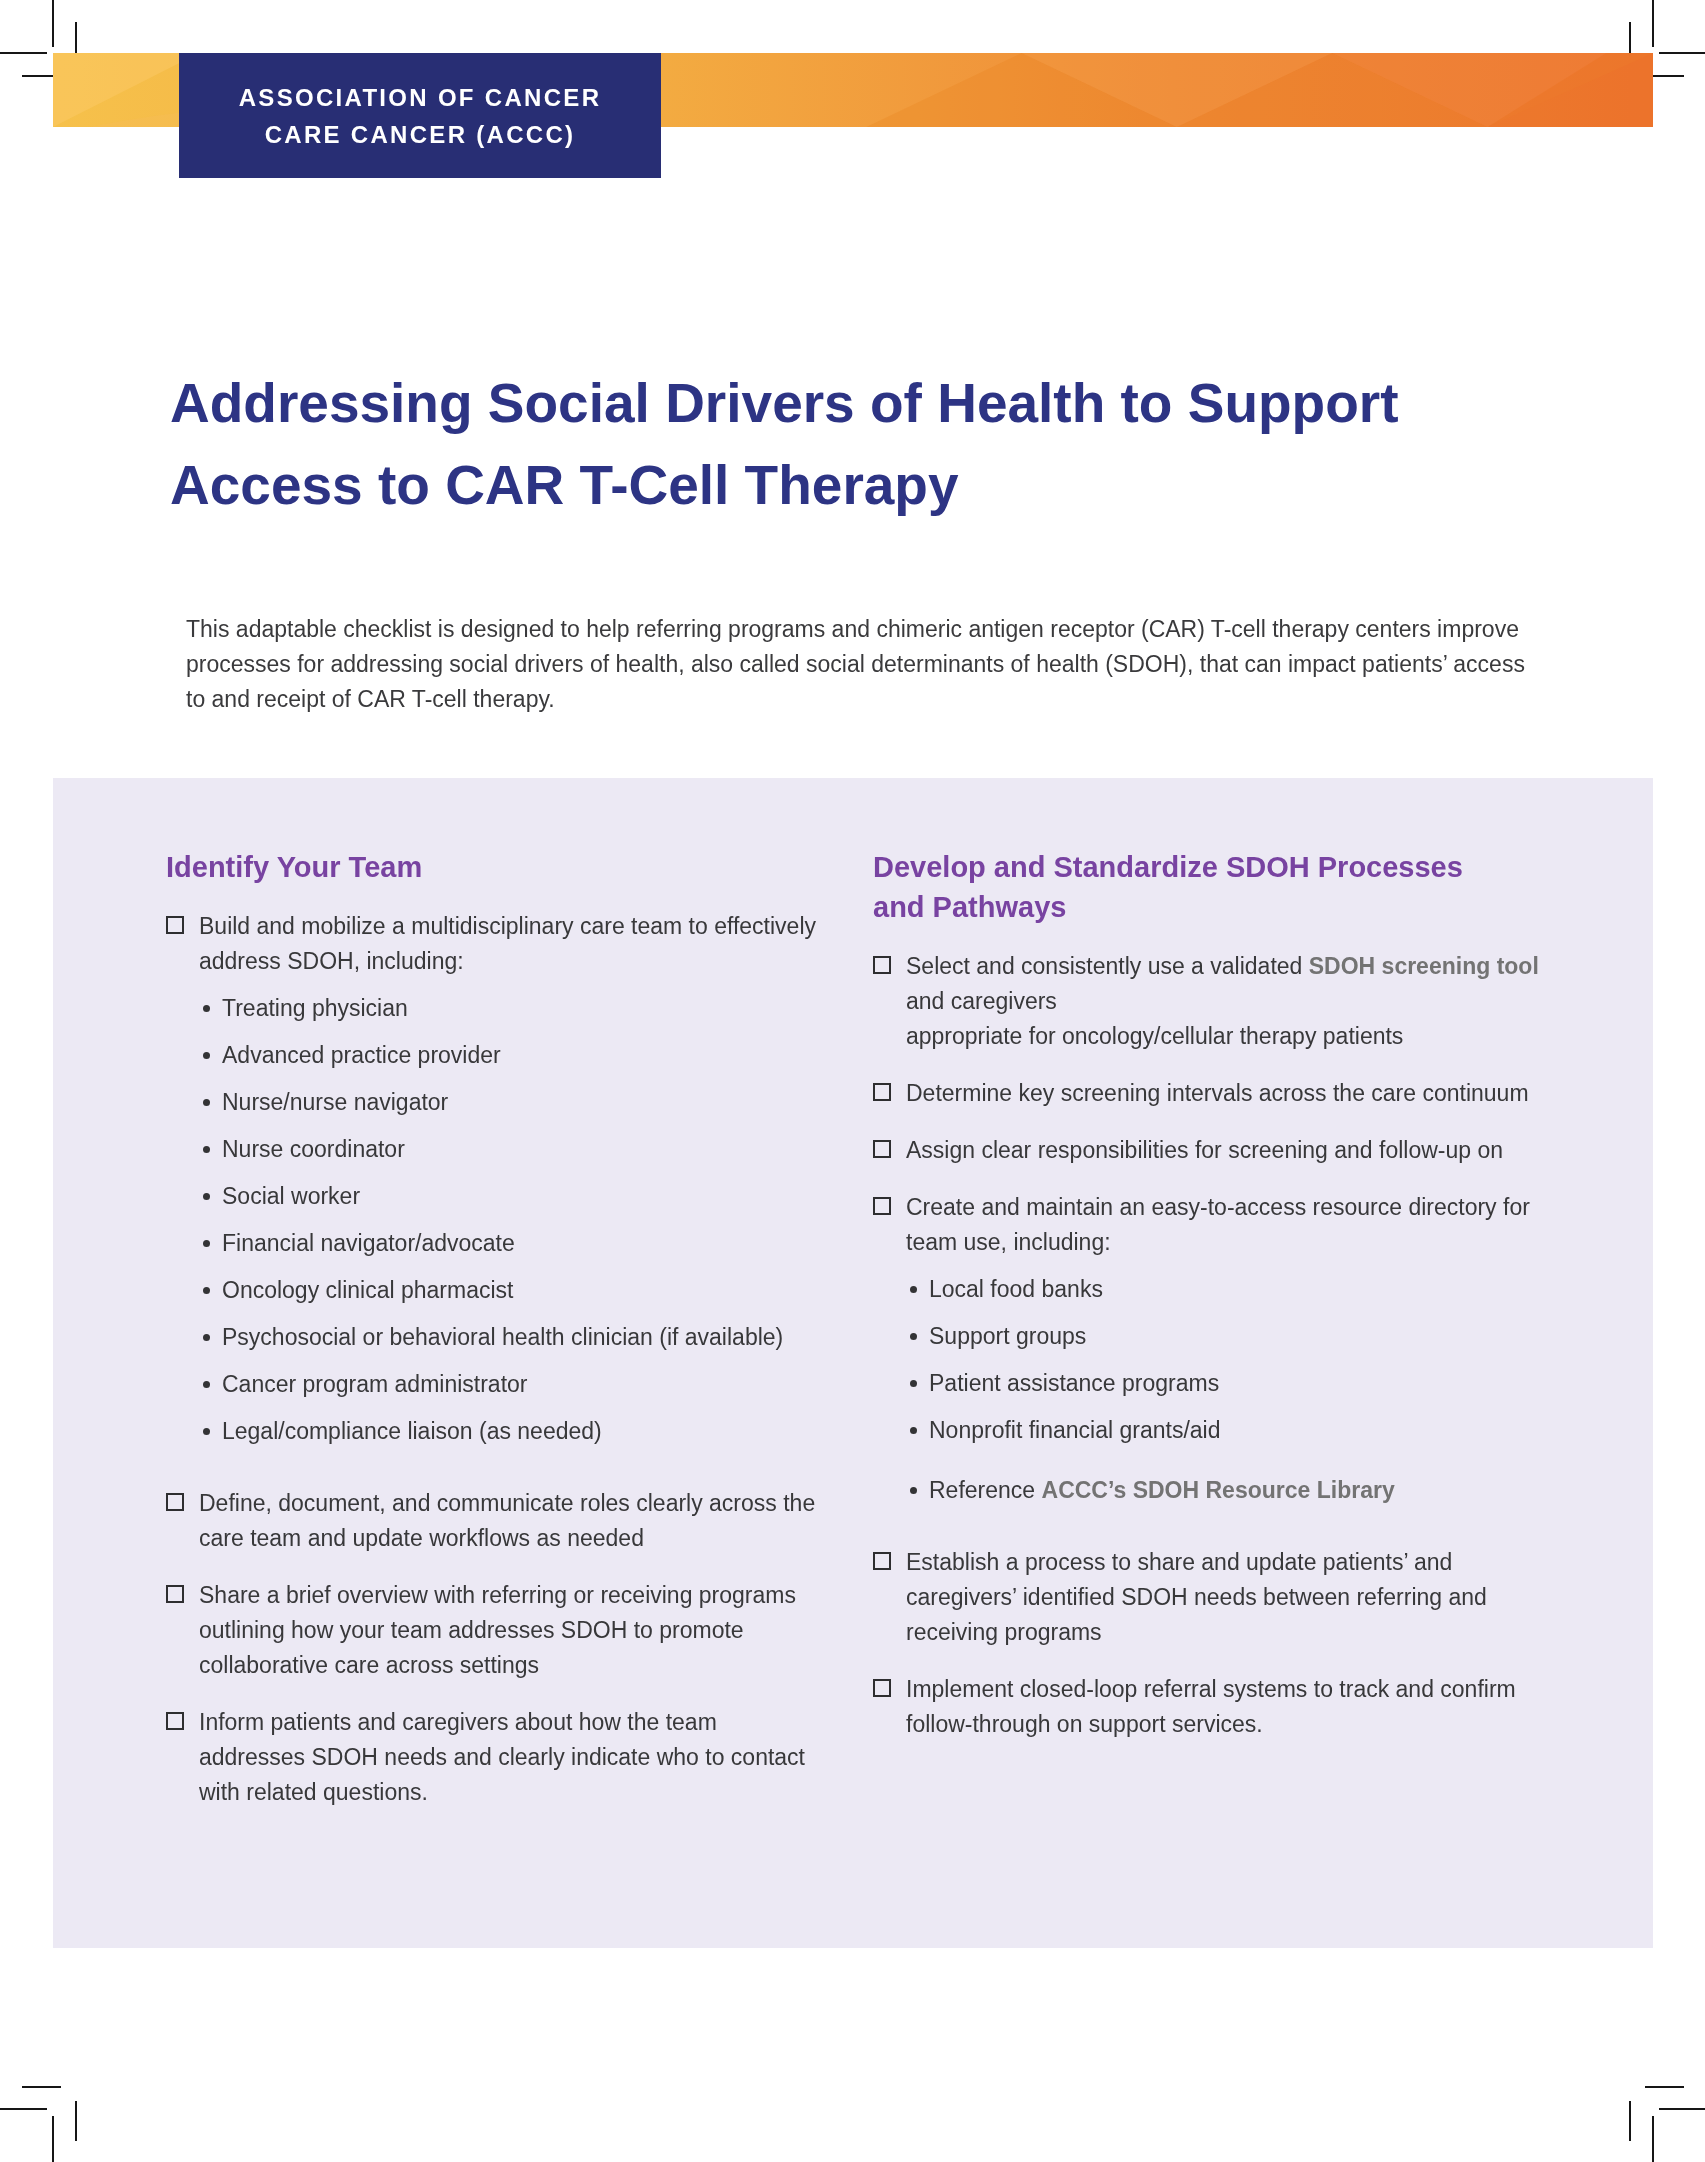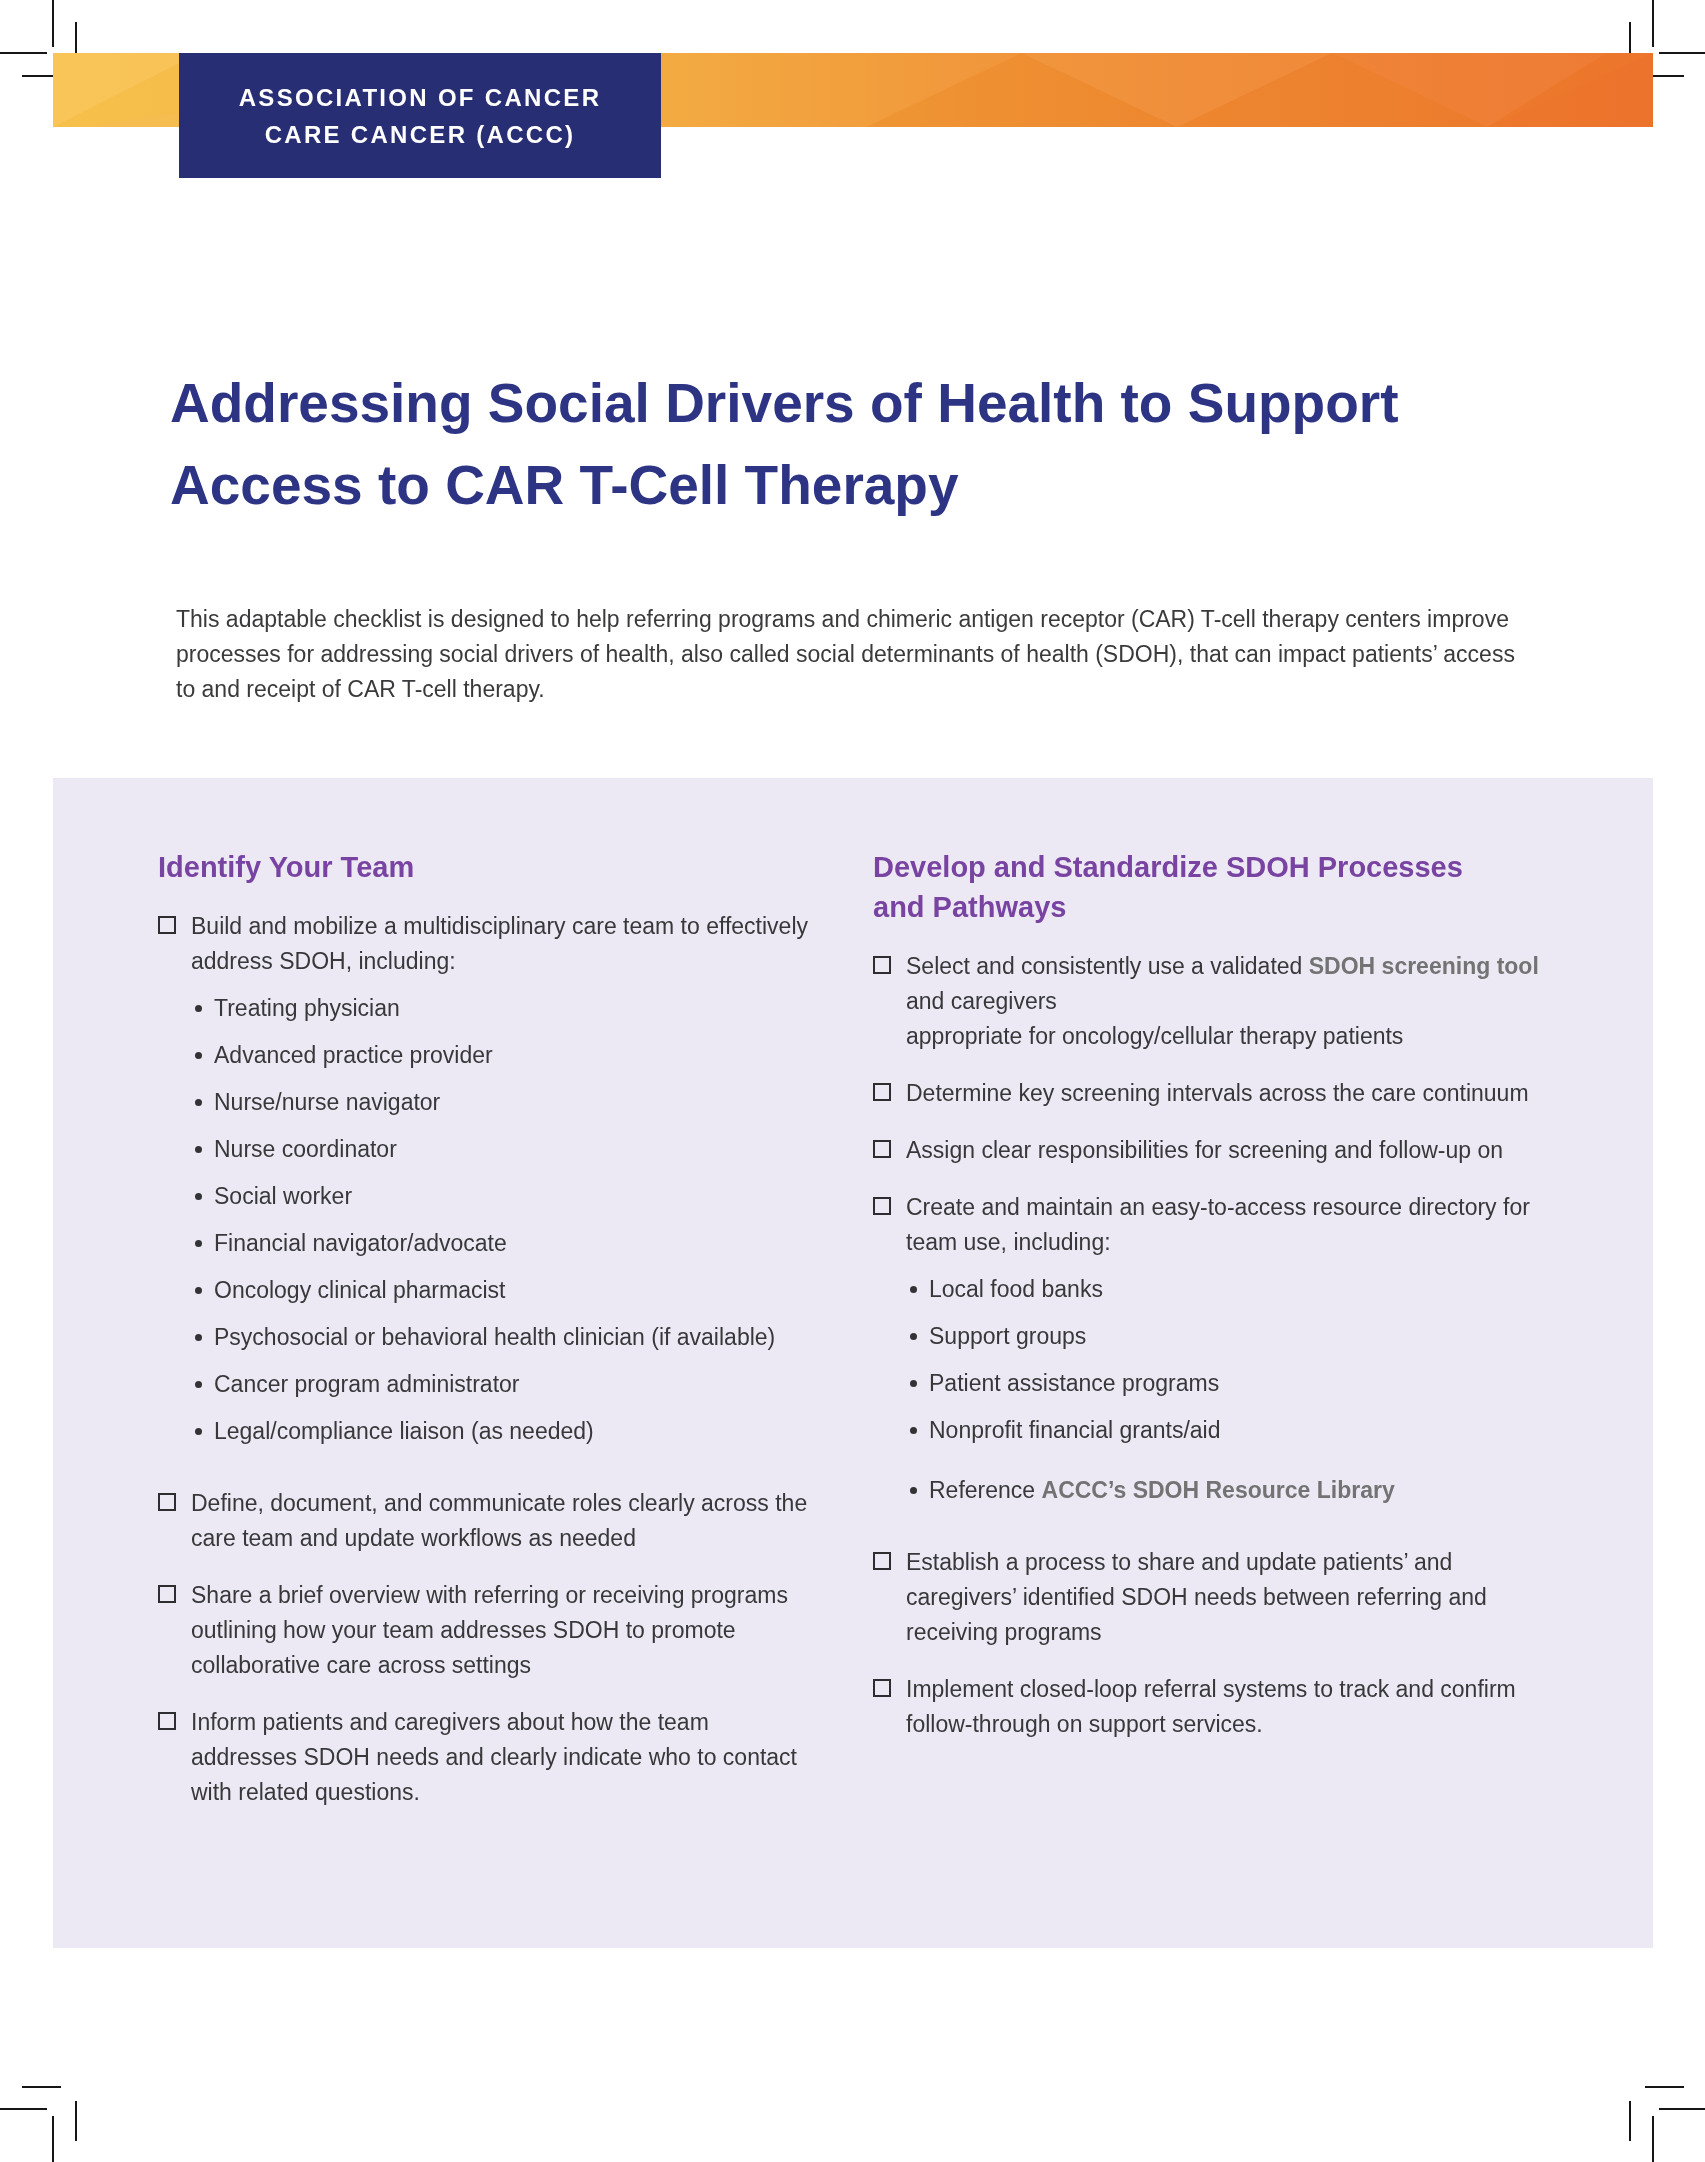--- a/index.html
+++ b/index.html
@@ -24,21 +24,21 @@
   .title{position:absolute;left:170px;top:362px;color:#2d3484;font-weight:bold;
         font-size:55px;line-height:82px;white-space:nowrap;}
 
   
   .intro{position:absolute;left:170px;top:596px;color:#3a3a3c;font-size:23px;
         line-height:35px;white-space:nowrap;}
 
   
   .panel{position:absolute;left:53px;top:778px;width:1600px;height:1170px;background:#ece9f4;}
   .col{position:absolute;top:69px;width:676px;}
-  .col-left{left:105px;}
+  .col-left{left:113px;}
   .col-right{left:820px;}
 
   h2.colhead{margin:0 0 11px 0;color:#7843a1;font-size:29px;line-height:40px;font-weight:bold;white-space:nowrap;}
   .colhead-line{display:block;}
 
   .check-item{position:relative;padding-left:33px;margin-top:22px;color:#38383a;
         font-size:23px;line-height:35px;}
   .checkbox{position:absolute;left:0;top:7.3px;width:13.7px;height:13.7px;border:2.7px solid #2e2e30;background:transparent;}
 
   .bullets{list-style:none;margin:0;padding:0 0 0 37px;}
@@ -92,21 +92,21 @@
   <div class="logo-box">
     <span>ASSOCIATION OF CANCER</span>
     <span>CARE CANCER (ACCC)</span>
   </div>
 
   <h1 class="title" style="margin:0;">
     <span class="tline">Addressing Social Drivers of Health to Support</span>
     <span class="tline">Access to CAR T-Cell Therapy</span>
   </h1>
 
-  <p class="intro" style="margin:6px;">
+  <p class="intro" style="margin:16px;">
     <span class="tline">This adaptable checklist is designed to help referring programs and chimeric antigen receptor (CAR) T-cell therapy centers improve</span>
     <span class="tline">processes for addressing social drivers of health, also called social determinants of health (SDOH), that can impact patients’ access</span>
     <span class="tline">to and receipt of CAR T-cell therapy.</span>
   </p>
 
   <section class="panel">
 
     <div class="col col-left">
       <h2 class="colhead">
         <span class="colhead-line">Identify Your Team</span>

